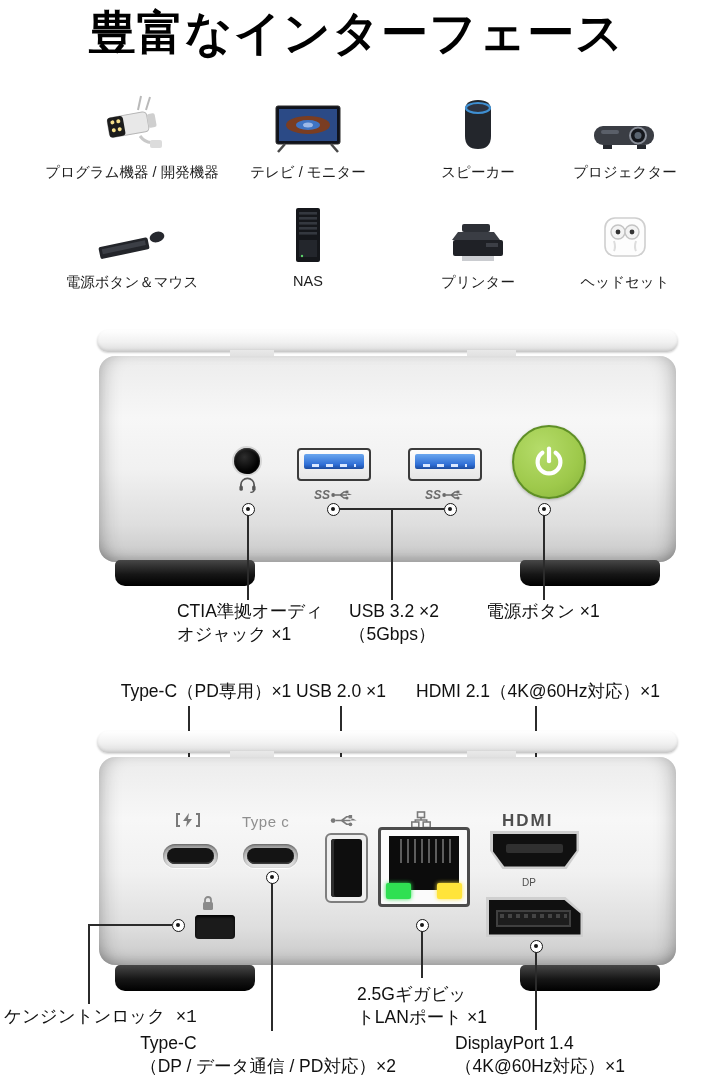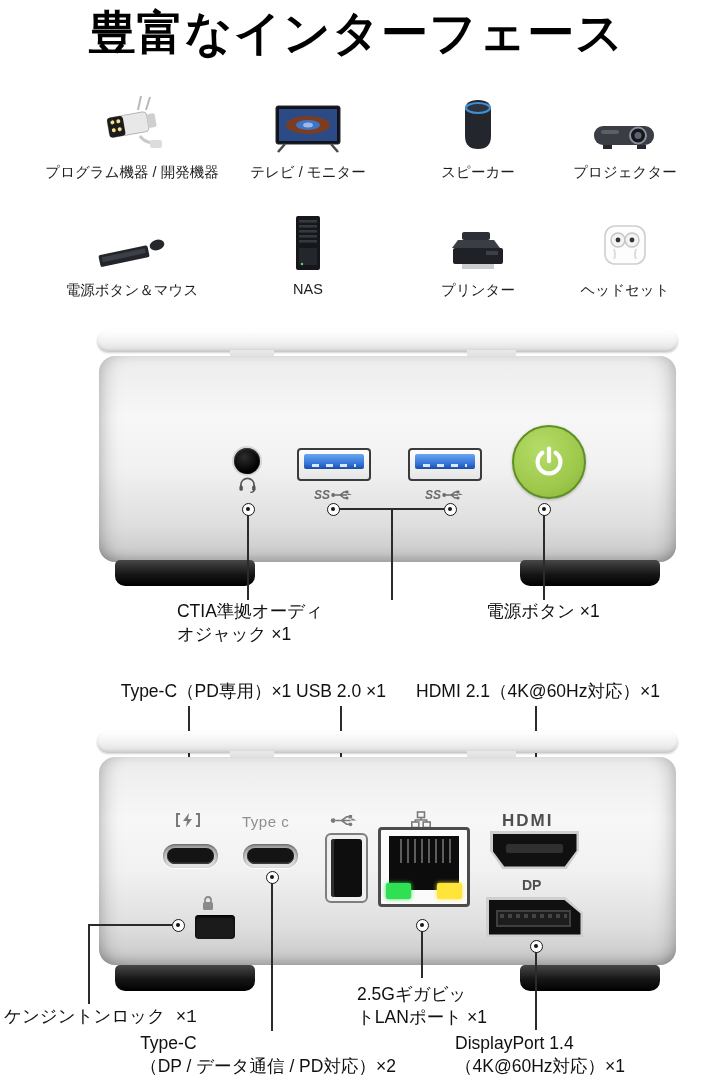--- a/index.html
+++ b/index.html
@@ -6,21 +6,21 @@
   .canvas{position:relative;width:713px;height:1080px;background:#ffffff;overflow:hidden;
           font-family:"Liberation Sans",sans-serif;color:#111;}
   .abs{position:absolute;}
 
   
   .title{position:absolute;top:2px;left:50%;transform:translateX(-50%);
          font-size:47px;font-weight:700;letter-spacing:1px;white-space:nowrap;color:#000;}
 
   
   .dev-grid{position:absolute;top:84px;left:42px;width:646px;
-            display:grid;grid-template-columns:180px 172px 168px 126px;row-gap:20px;}
+            display:grid;grid-template-columns:180px 172px 168px 126px;row-gap:12px;}
   .dev-cell{display:flex;flex-direction:column;align-items:center;}
   .dev-icon{height:70px;display:flex;align-items:flex-end;justify-content:center;}
   .dev-label{margin-top:9px;font-size:14.5px;color:#1c1c1c;white-space:nowrap;}
 
   
   .photo{position:absolute;left:95px;width:585px;}
   .lid{position:absolute;left:2px;width:581px;height:22px;border-radius:11px;
        background:linear-gradient(180deg,#ffffff 0%,#f1f1f1 55%,#dcdcdc 100%);
        box-shadow:0 1px 2px rgba(0,0,0,.18), inset 0 -2px 3px rgba(0,0,0,.10);}
   .lid-tab{position:absolute;height:13px;background:linear-gradient(180deg,#e9e9e9,#d8d8d8);
@@ -73,21 +73,21 @@
   .slot-h{position:absolute;left:16px;right:16px;top:13px;height:9px;background:#303030;border-radius:2px;}
   .dp-shape{clip-path:polygon(0 0,82% 0,100% 40%,100% 100%,0 100%);background:#cfcfcf;}
   .slot-d{position:absolute;left:10px;right:12px;top:13px;height:13px;background:#1d1d1d;
         border:2px solid #404040;}
   .slot-d::after{content:"";position:absolute;left:2px;right:2px;top:2px;height:4px;
         background:repeating-linear-gradient(90deg,#444 0 4px,#1d1d1d 4px 8px);}
   .kslot{position:absolute;width:40px;height:24px;border-radius:4px;background:#1b1b1b;
         box-shadow:inset 0 2px 3px #000;}
   .port-mark{position:absolute;color:#8f8f8f;white-space:nowrap;}
   .hdmi-logo{font-size:17px;font-weight:700;letter-spacing:2px;color:#4e4e4e;}
-  .dp-logo{font-size:14px;font-weight:700;color:#4e4e4e;}
+  .dp-logo{font-size:10px;font-weight:400;color:#4e4e4e;}
   .typec-text{font-size:15px;letter-spacing:.5px;color:#8f8f8f;}
 
   
   .vline{position:absolute;width:1.6px;background:var(--line-color,#2b2b2b);}
   .hline{position:absolute;height:1.6px;background:var(--line-color,#2b2b2b);}
   .co-dot{position:absolute;width:13px;height:13px;box-sizing:border-box;border:1.7px solid #161616;
         border-radius:50%;background:#fff;}
   .co-dot::after{content:"";position:absolute;left:50%;top:50%;width:4.2px;height:4.2px;
         margin:-2.1px 0 0 -2.1px;border-radius:50%;background:#161616;}
   .cl{position:absolute;transform:translateX(-50%);font-size:17.5px;
@@ -274,20 +274,24 @@
   <div class="co-dot" style="left:537.5px;top:502.5px;"></div>
   <div class="hline" style="left:339px;top:508.2px;width:105px;"></div>
   <div class="vline" style="left:247.2px;top:515px;height:85px;"></div>
   <div class="vline" style="left:391.2px;top:509px;height:91px;"></div>
   <div class="vline" style="left:543.2px;top:515px;height:85px;"></div>
 
   <div class="cl" style="left:250px;top:600px;">
     <div>CTIA準拠オーディ</div>
     <div>オジャック ×1</div>
   </div>
+  <div class="cl" style="left:394px;top:600px;">
+    <div>USB 3.2 ×2</div>
+    <div>（5Gbps）</div>
+  </div>
   <div class="cl" style="left:543px;top:600px;">
     <div>電源ボタン ×1</div>
   </div>
 
   <div class="cl" style="left:206px;top:680px;">
     <div>Type-C（PD専用）×1</div>
   </div>
   <div class="cl" style="left:341px;top:680px;">
     <div>USB 2.0 ×1</div>
   </div>

